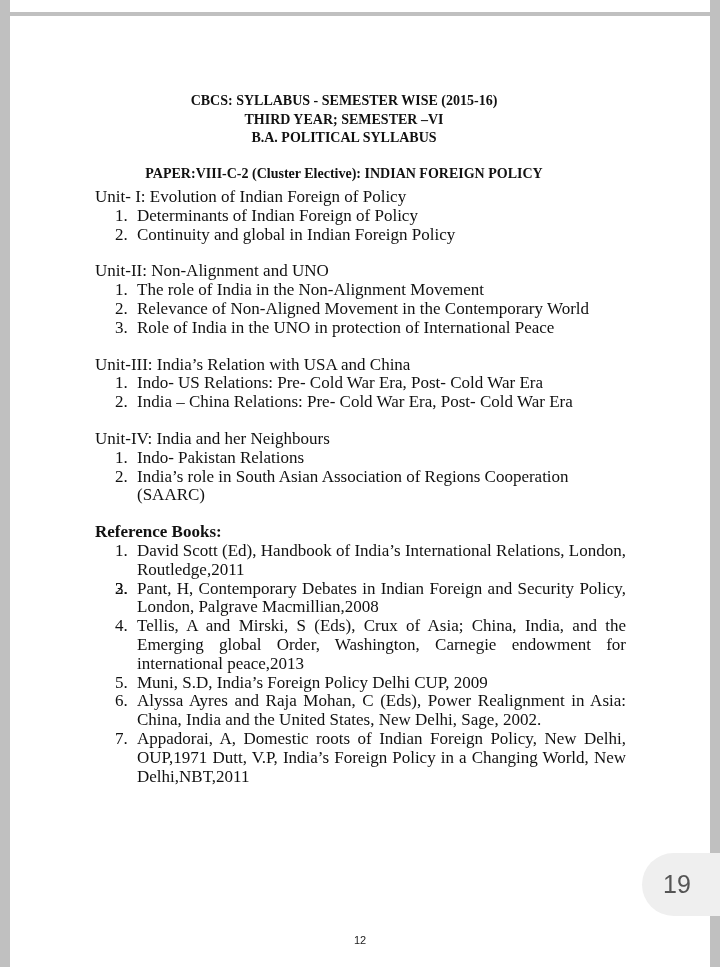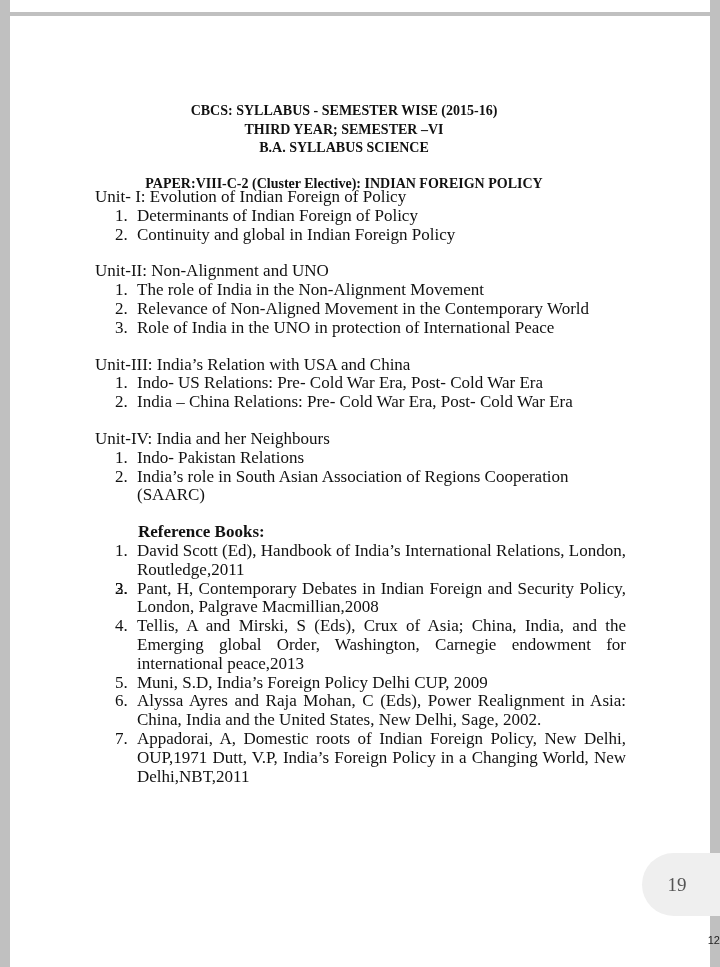--- a/index.html
+++ b/index.html
@@ -6,52 +6,52 @@
   body {
     width: 720px; height: 967px; position: relative; overflow: hidden;
     background: #ffffff;
     font-family: "Liberation Serif", serif;
     color: #111;
   }
   .edge-left { position: absolute; left: 0; top: 0; width: 10px; height: 967px; background: #c0c0c0; }
   .edge-right { position: absolute; right: 0; top: 0; width: 10px; height: 967px; background: #c0c0c0; }
   .top-bar { position: absolute; left: 7px; top: 12px; width: 706px; height: 4px; background: #c0c0c0; }
 
-  .header { position: absolute; left: 0; width: 688px; top: 102px; text-align: center; font-weight: bold; font-size: 14px; line-height: 18.5px; }
+  .header { position: absolute; left: 0; width: 688px; top: 92px; text-align: center; font-weight: bold; font-size: 14px; line-height: 18.5px; }
   .header .line4 { margin-top: 17px; }
 
   .content { position: absolute; left: 95px; top: 188px; width: 531px; font-size: 17px; line-height: 18.8px; }
   .unit { margin-bottom: 18px; }
   .unit-title { }
   ol { margin: 0; padding: 0; list-style: none; }
   li { position: relative; padding-left: 42px; }
   li .num { position: absolute; left: 20px; }
-  .refs-title { font-weight: bold; margin-top: 1px; margin-left: 43px; }
+  .refs-title { font-weight: bold; margin-top: 1px; }
   .refs li { text-align: justify; }
 
   .page-badge {
     position: absolute; left: 642px; top: 853px; width: 78px; height: 63px;
     background: #efefef; border-radius: 32px 0 0 32px;
     display: flex; align-items: center; justify-content: center;
-    font-family: Liberation Serif, serif; font-size: 19px; color: #555;
+    font-family: Liberation Sans, sans-serif; font-size: 25px; color: #555;
     padding-right: 8px; box-sizing: border-box;
   }
-  .page-num { position: absolute; left: 0; width: 720px; top: 934px; text-align: right; font-family: "Liberation Sans", sans-serif; font-size: 11px; color: #222; }
+  .page-num { position: absolute; left: 0; width: 720px; top: 934px; text-align: center; font-family: "Liberation Sans", sans-serif; font-size: 11px; color: #222; }
 </style>
 </head>
 <body>
 
 <div class="edge-left"></div>
 <div class="edge-right"></div>
 <div class="top-bar"></div>
 
 <div class="header">
   <div>CBCS: SYLLABUS - SEMESTER WISE (2015-16)</div>
   <div>THIRD YEAR; SEMESTER –VI</div>
-  <div>B.A. SYLLABUS SCIENCE</div>
+  <div>B.A. POLITICAL SYLLABUS</div>
   <div class="line4">PAPER:VIII-C-2 (Cluster Elective): INDIAN FOREIGN POLICY</div>
 </div>
 
 <div class="content">
   <div class="unit">
     <div class="unit-title">Unit- I:  Evolution of Indian Foreign of Policy</div>
     <ol>
       <li><span class="num">1.</span><span>Determinants of Indian Foreign of Policy</span></li>
       <li><span class="num">2.</span><span>Continuity and global in Indian Foreign Policy</span></li>
     </ol>

